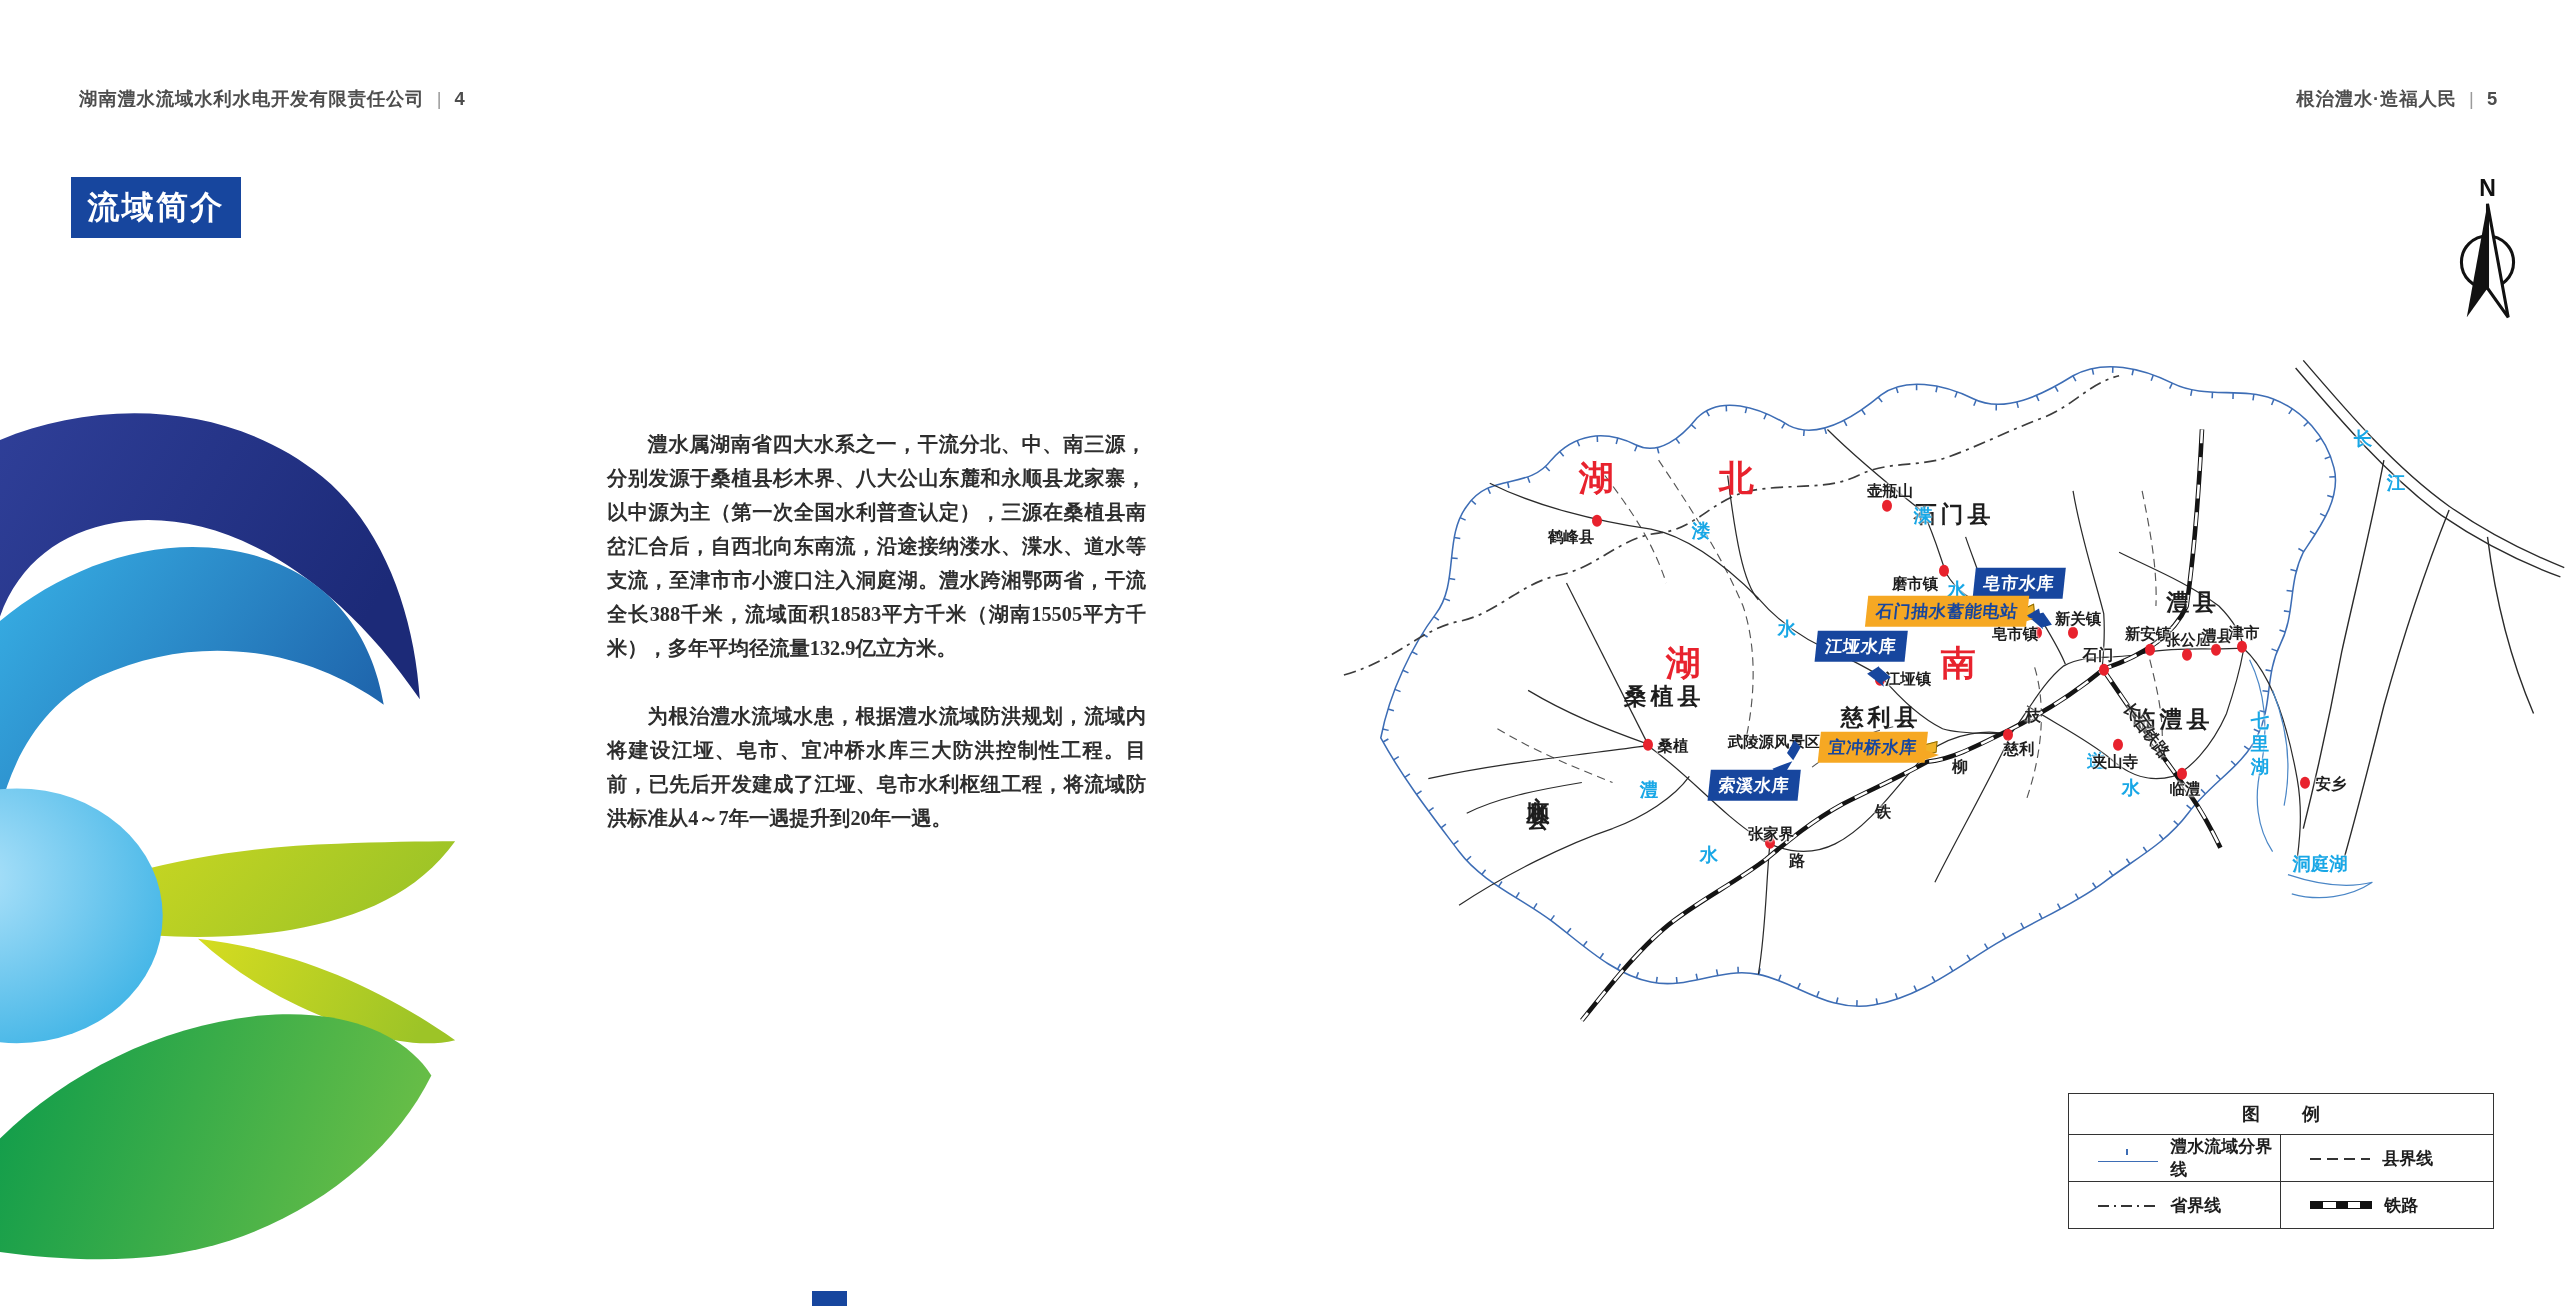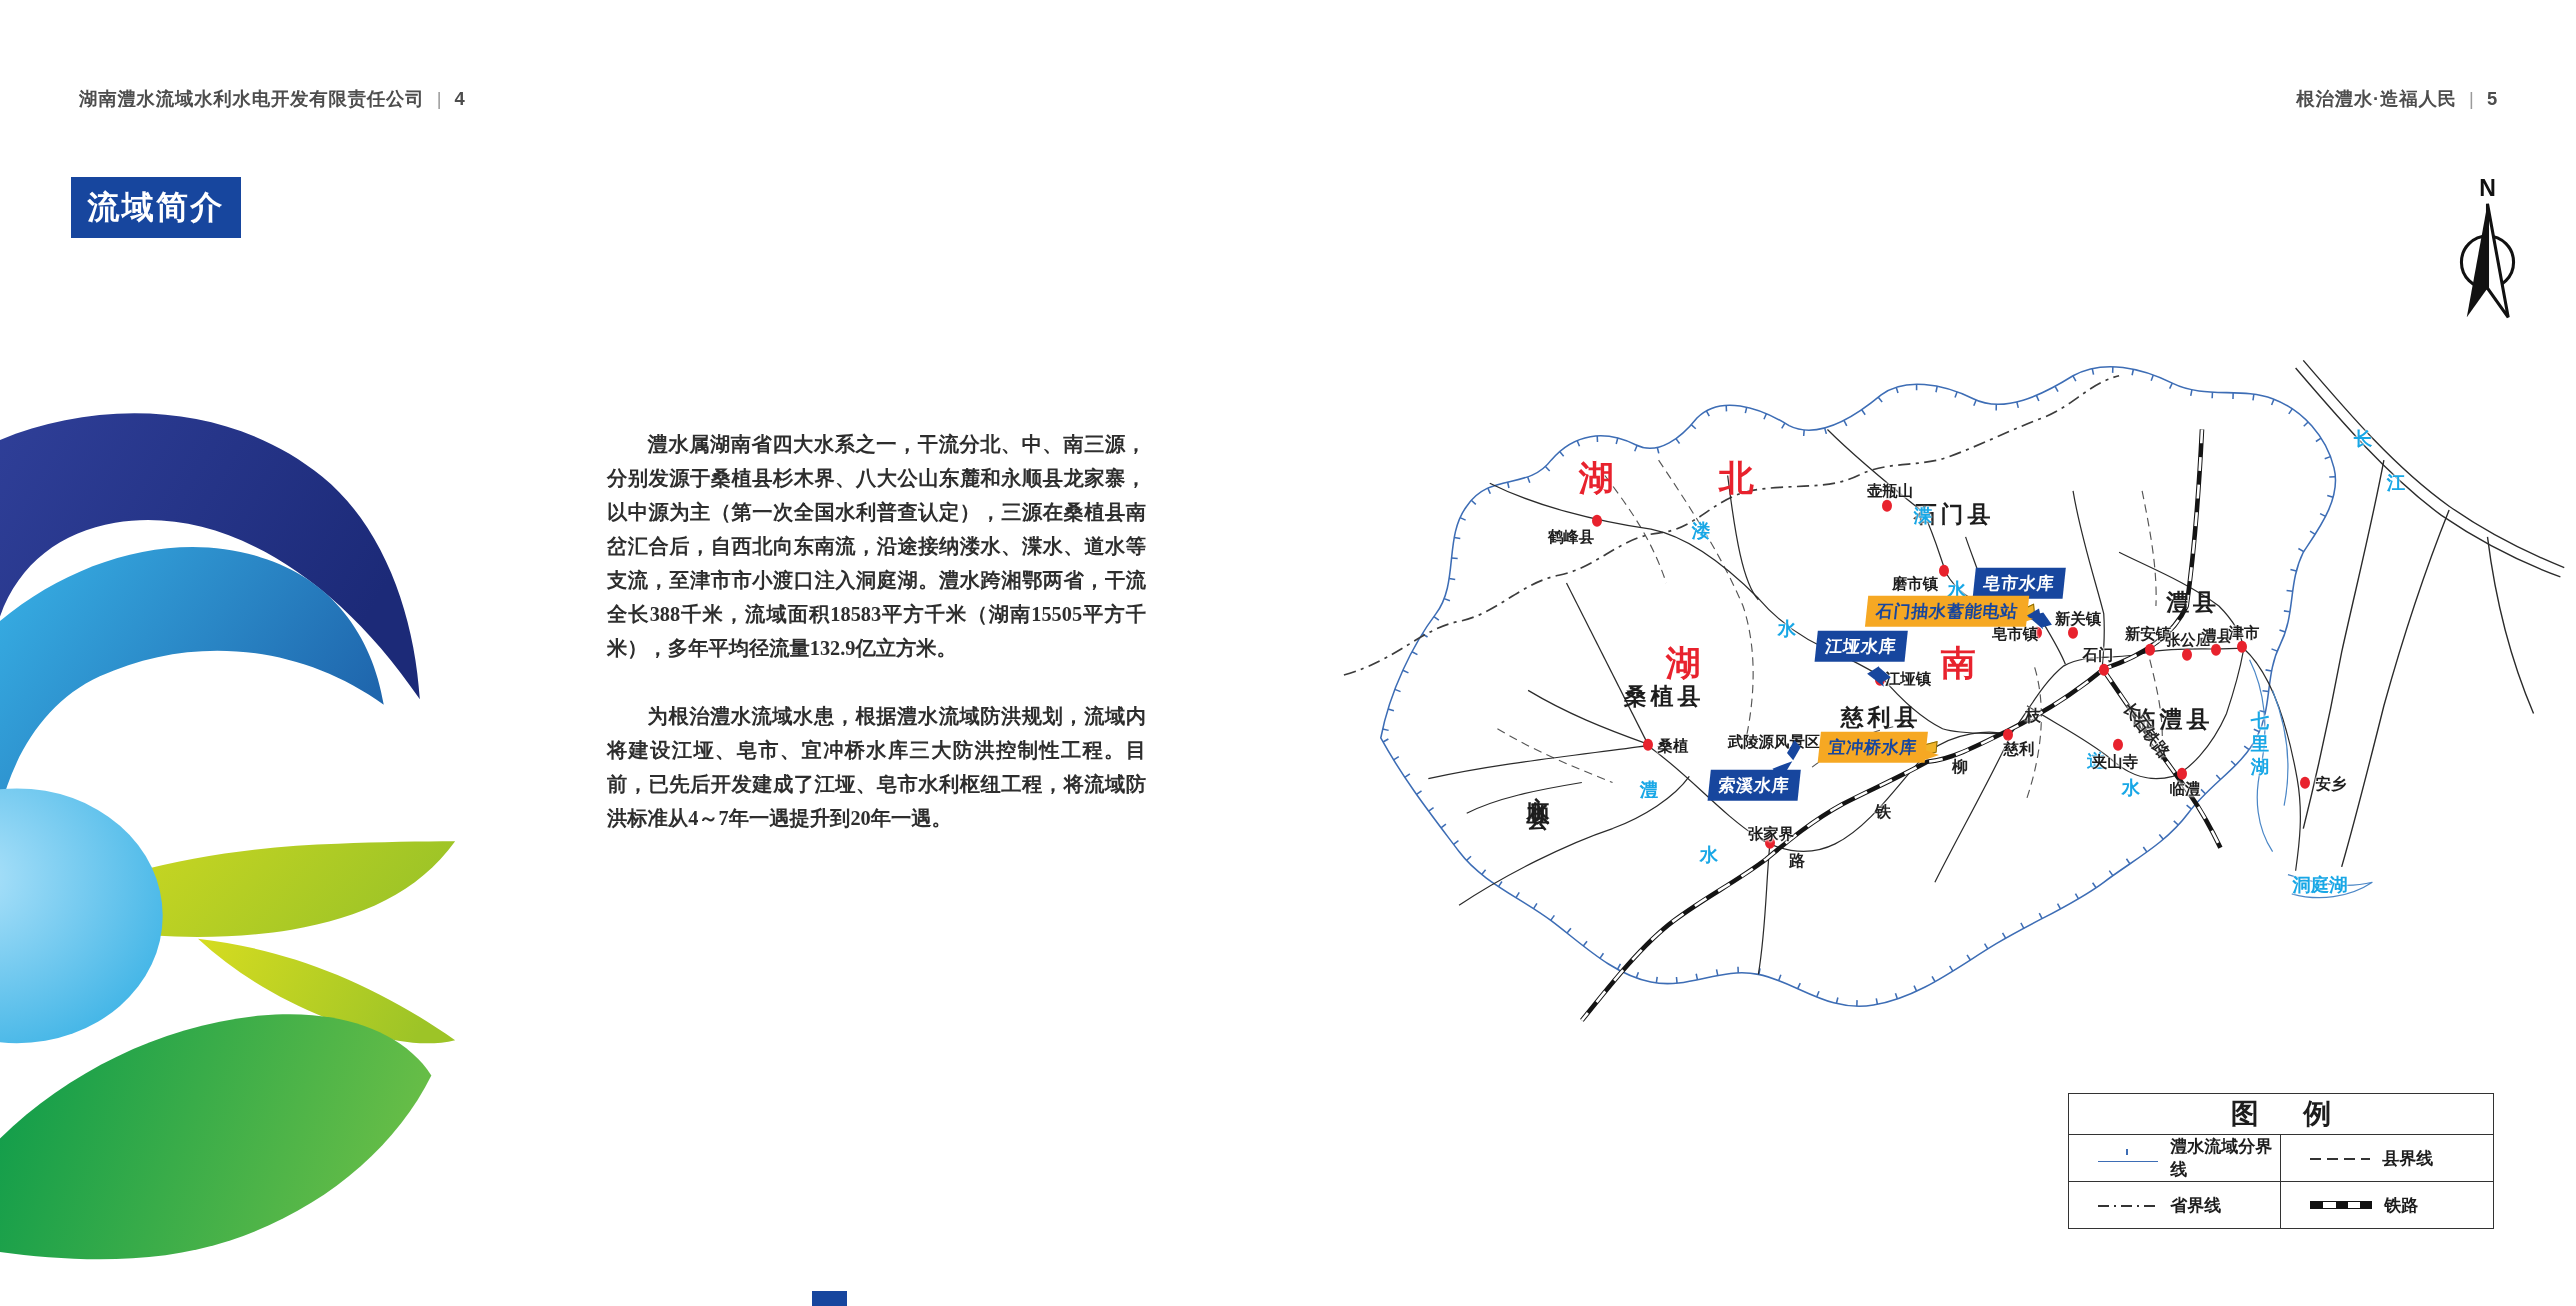--- a/index.html
+++ b/index.html
@@ -48,21 +48,21 @@
        border-bottom:7px solid transparent;transform-origin:left center;}
   .ptr.blue{border-left:20px solid #17469e;}
   .ptr.orange{border-left:20px solid #f6a823;}
   .dam{position:absolute;width:15.4px;height:9.2px;transform-origin:center;}
   .dam.navy{background:#17469e;}
   .dam.yellow{background:#f0b32a;border:0.8px solid #8a6a00;}
   
   #legend{position:absolute;left:2068px;top:1093px;width:424px;border:1.5px solid #333;
        background:#fff;color:#1d1d1d;}
   #legend .title{height:40px;display:flex;align-items:center;justify-content:center;
-       font-size:28px;font-weight:900;letter-spacing:18.4px;border-bottom:1.5px solid #333;text-indent:18.4px;}
+       font-size:18px;font-weight:900;letter-spacing:18.4px;border-bottom:1.5px solid #333;text-indent:18.4px;}
   #legend .grid{display:grid;grid-template-columns:1fr 1fr;}
   #legend .cell{height:46px;display:flex;align-items:center;gap:12.3px;padding-left:29px;
        border-bottom:1.5px solid #333;font-size:17px;font-weight:800;}
   #legend .cell:nth-child(odd){border-right:1.5px solid #333;}
   #legend .cell:nth-child(3),#legend .cell:nth-child(4){border-bottom:none;}
   .sym{width:60px;height:6.1px;position:relative;flex:0 0 auto;}
   .sym-basin{border-bottom:1.9px solid #3d6db5;}
   .sym-basin:after{content:"";position:absolute;left:28px;top:-5.4px;width:1.9px;height:6.1px;background:#3d6db5;}
   .sym-county{background:repeating-linear-gradient(90deg,#333 0 10.7px,transparent 10.7px 17px);height:2.3px;margin-top:2.3px;}
   .sym-prov{background:repeating-linear-gradient(90deg,#333 0 11.5px,transparent 11.5px 16px,#333 16px 18.4px,transparent 18.4px 23px);height:2.3px;margin-top:2.3px;}
@@ -349,21 +349,21 @@
       <div class="m-lab m-river" style="left: 1957px; top: 589px;">水</div>
       <div class="m-lab m-river" style="left: 1649px; top: 789px;">澧</div>
       <div class="m-lab m-river" style="left: 1709px; top: 854px;">水</div>
       <div class="m-lab m-river" style="left: 2096px; top: 760px;">道</div>
       <div class="m-lab m-river" style="left: 2131px; top: 787px;">水</div>
       <div class="m-lab m-river" style="left: 2363px; top: 438px;">长</div>
       <div class="m-lab m-river" style="left: 2396px; top: 482px;">江</div>
       <div class="m-lab m-river" style="left: 2260px; top: 720px;">七</div>
       <div class="m-lab m-river" style="left: 2260px; top: 743px;">里</div>
       <div class="m-lab m-river" style="left: 2260px; top: 766px;">湖</div>
-      <div class="m-lab m-river" style="left: 2320px; top: 863px; margin-top: 21px;">洞庭湖</div>
+      <div class="m-lab m-river" style="left: 2320px; top: 863px;">洞庭湖</div>
       <div class="m-lab m-rail" style="left: 2033px; top: 716px;">枝</div>
       <div class="m-lab m-rail" style="left: 1960px; top: 767px;">柳</div>
       <div class="m-lab m-rail" style="left: 1883px; top: 812px;">铁</div>
       <div class="m-lab m-rail" style="left: 1797px; top: 861px;">路</div>
       <div class="m-lab m-rail" style="left: 2146px; top: 731px; transform: translate(-50%, -50%) rotate(52deg);">长石铁路</div>
       <div class="m-lab m-area" style="left: 1774px; top: 742px;">武陵源风景区</div>
       <div class="dot" style="left: 1597px; top: 521px;"></div>
       <div class="m-lab m-town" style="left: 1571px; top: 537px;">鹤峰县</div>
       <div class="dot" style="left: 1887px; top: 506px;"></div>
       <div class="m-lab m-town" style="left: 1890px; top: 491px;">壶瓶山</div>

